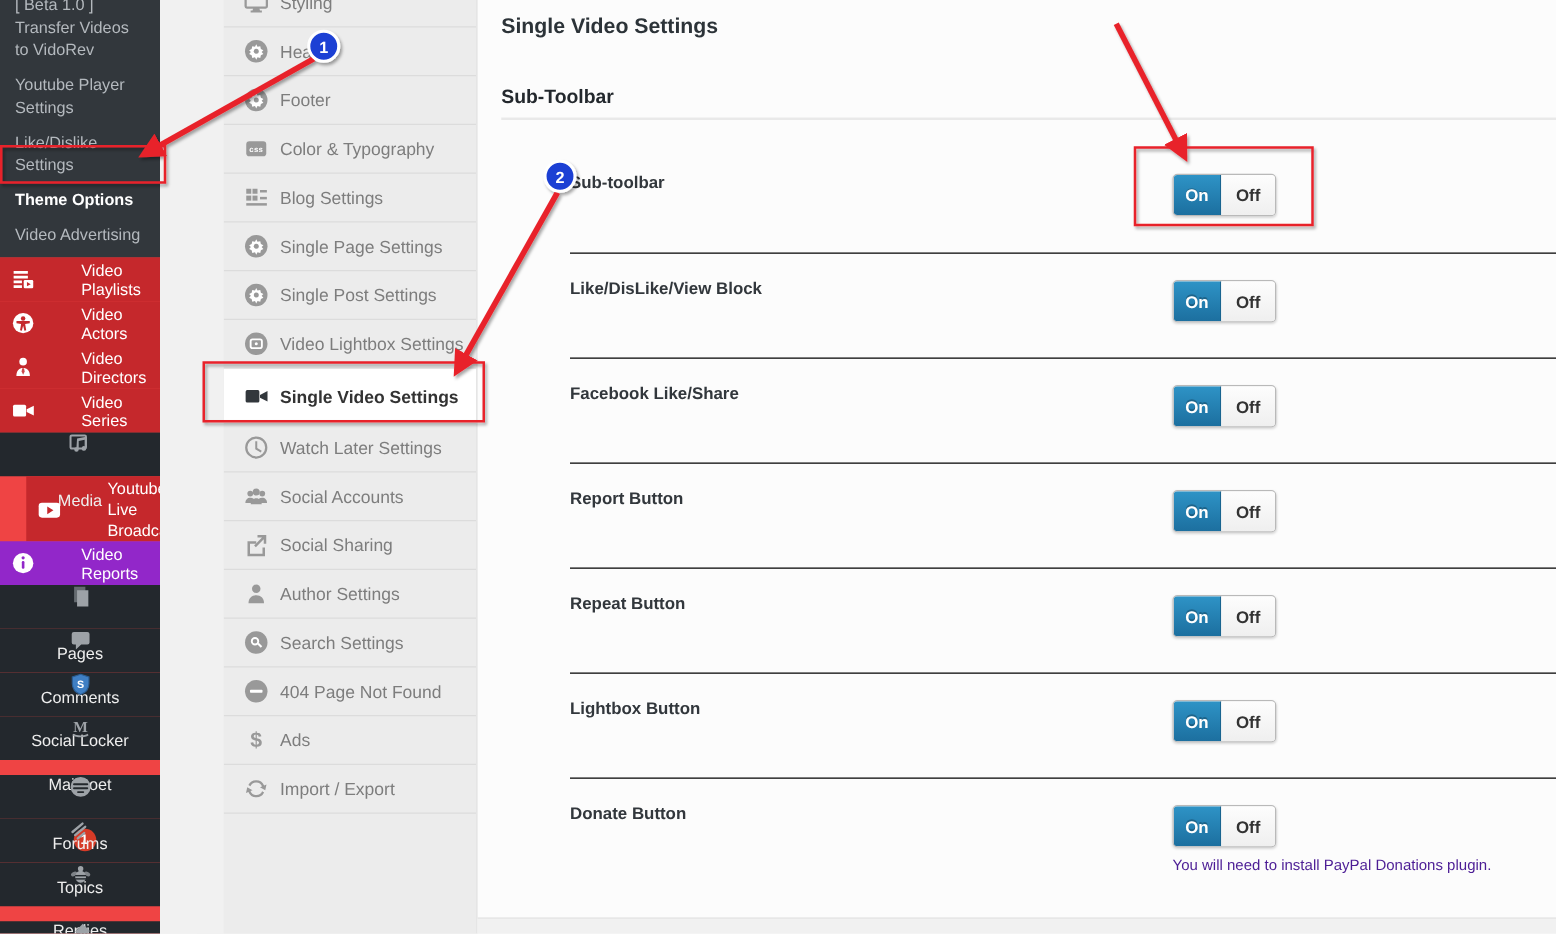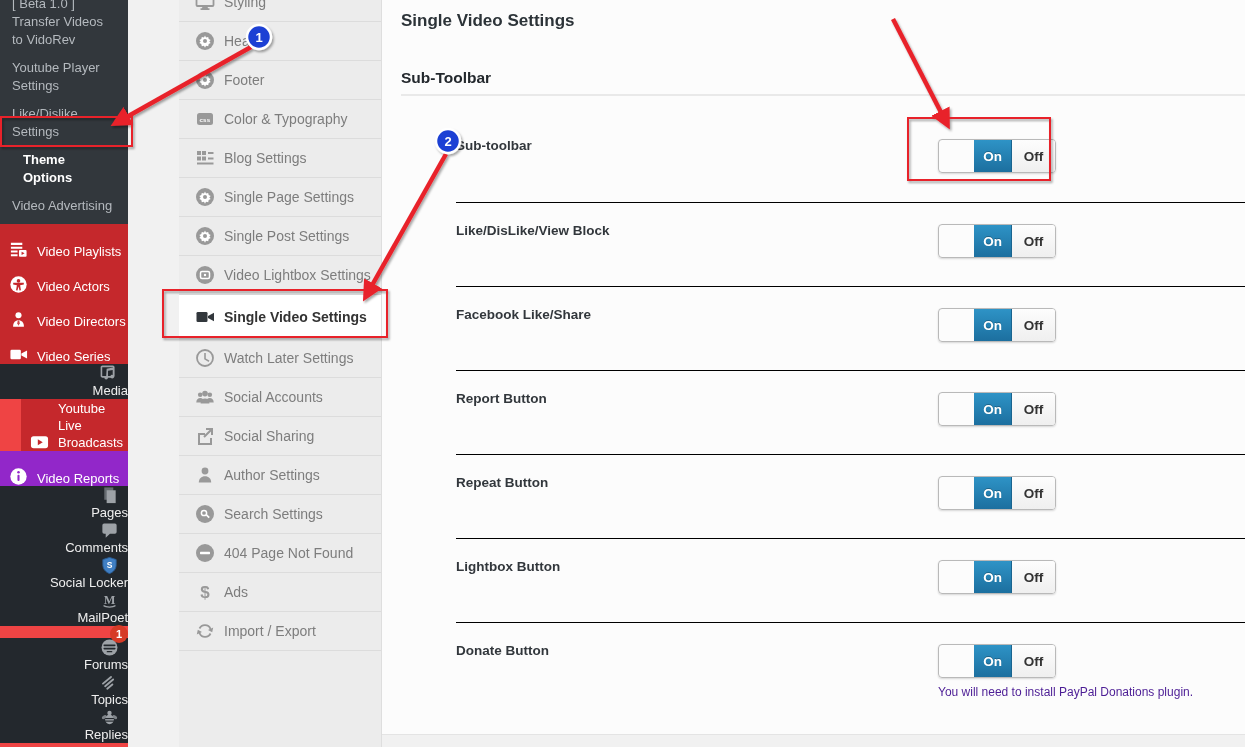--- a/index.html
+++ b/index.html
@@ -3,23 +3,23 @@
 <meta charset="utf-8">
 <style>
   * { box-sizing: border-box; margin: 0; padding: 0; }
   body { font-family: "Liberation Sans", "DejaVu Sans", sans-serif; background:#f1f1f1; }
   .screen { position: relative; width: 1245px; height: 747px; overflow: hidden; background:#f1f1f1; }
 
   
   .wps { position:absolute; left:0; top:0; width:128px; height:100%; background:#ef4444; overflow:hidden; }
   .submenu { list-style:none; background:#32373c; margin-top:-10px; padding:0 0 4px; }
   .smi { padding:5px 12px; font-size:13px; line-height:18px; color:#b4b9be; cursor:pointer; }
-  .smi.active { color:#fff; font-weight:700;margin-left:11px; }
+  .smi.active { color:#fff; font-weight:700; }
   .mainmenu { list-style:none; }
-  .mi { height:35px; display:flex; align-items:flex-end; font-size:13px; cursor:pointer; }
+  .mi { height:35px; display:flex; align-items:center; font-size:13px; cursor:pointer;gap:28px; }
   .mi .ic { width:19px; height:19px; margin:0 9px; flex:none; }
   .mi.red { background:#c5282c; color:#fff; --cut:#c5282c; }
   .mi.red .ic { color:#fff; }
   .mi.media { background:#262b31; color:#f0f0f0; --cut:#262b31; }
   .mi.media .ic { color:#969ca3; }
   .mi.tall { height:52px;margin-left:21px; }
   .mi.tall .ml { line-height:17px; }
   .mi.purple { background:#9227c9; color:#fff; --cut:#9227c9; }
   .mi.purple .ic { color:#fff; }
   .mi.dark { background:#23282d; color:#eee;flex-direction:column; --cut:#23282d; }
@@ -39,21 +39,21 @@
   .oi.active .ic { color:#32373c; }
 
   
   .main { position:absolute; left:381px; top:0; right:0; bottom:0; background:#fcfcfc; border-left:1px solid #dedede; }
   .main h1 { margin:11px 0 0 19px; font-size:17px; font-weight:700; color:#2c3338; }
   .main h2 { margin:38px 0 0 19px; padding-bottom:7px; border-bottom:2px solid #e9e9e9; font-size:15.5px; font-weight:700; color:#23282d; }
   .rows { padding-top:22px; }
   .srow { position:relative; height:84px; margin-left:74px; }
   .srow + .srow { border-top:1px solid #000000; }
   .slabel { padding-top:20px; font-size:13.5px; font-weight:700; color:#32373c; }
-  .toggle { position:absolute; left:482px; top:21px; display:inline-flex; height:34px; border:1px solid #b9b9b9; border-radius:4px; overflow:hidden; box-shadow:0 1px 2px rgba(0,0,0,.15); font-weight:700; font-size:13.5px;padding-left:35px; }
+  .toggle { position:absolute; left:482px; top:21px; display:inline-flex; height:34px; border:1px solid #b9b9b9; border-radius:4px; overflow:hidden; box-shadow:0 1px 2px rgba(0,0,0,.15); font-weight:700; font-size:13.5px; }
   .t-on { width:38px; display:flex; align-items:center; justify-content:center; color:#fff; background:linear-gradient(#2e93c6,#1c6f9f); border-right:1px solid #19648f; text-shadow:0 -1px 0 rgba(0,0,0,.25); cursor:pointer; }
   .t-off { width:43px; display:flex; align-items:center; justify-content:center; color:#333; background:linear-gradient(#fdfdfd,#efefef); cursor:pointer; }
   .snote { position:absolute; left:482px; top:62px; font-size:12px; color:#4c1d95; white-space:nowrap; }
   .strip { position:absolute; left:0; right:0; bottom:0; height:13px; background:#f1f1f1; border-top:1px solid #e4e4e4; }
 
   
   .annot { position:absolute; inset:0; pointer-events:none; z-index:50; }
 
   .ml, .ol { white-space:pre-line; }
 </style>

